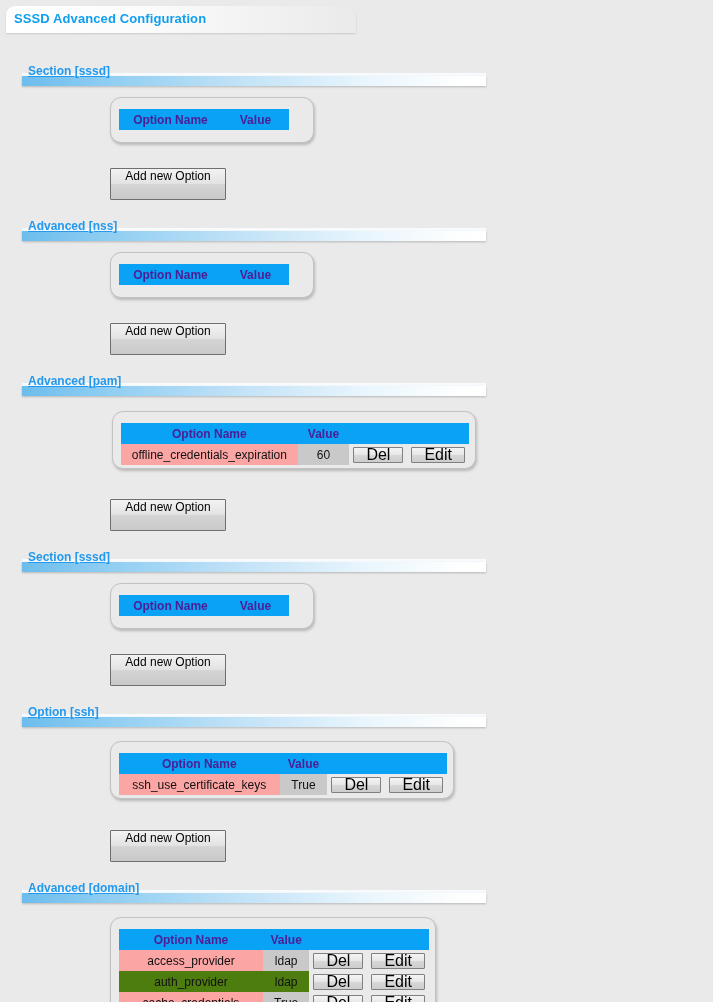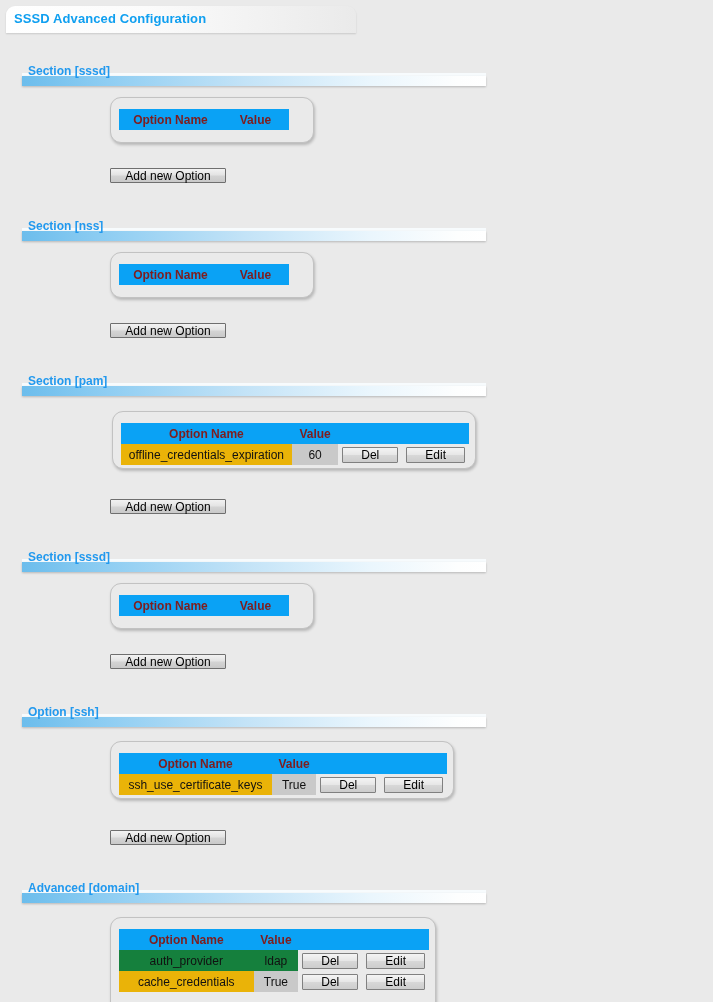--- a/index.html
+++ b/index.html
@@ -52,20 +52,21 @@
 
   .section-label {
     position: absolute;
     left: 28px;
     top: 0px;
     font-size: 12px;
     font-weight: bold;
     color: #2299ee;
     white-space: nowrap;
     z-index: 3;
+    text-decoration: underline;
   }
 
   .section-rule {
     position: absolute;
     left: 22px;
     top: 12px;
     width: 464px;
     height: 10px;
     background: linear-gradient(to right, #6cbdec 0%, #8ecdf2 18%, #c3e3f7 48%, #eaf6fd 75%, #fdfefe 94%, #ffffff 100%);
     box-shadow: 0 1px 2px rgba(0,0,0,0.22);
@@ -90,21 +91,21 @@
   }
 
   table.opt-table {
     border-collapse: collapse;
     border-spacing: 0;
     font-size: 12px;
   }
 
   table.opt-table th {
     background: #0aa2f5;
-    color: #7f1d1d;
+    color: #4c1d95;
     font-weight: bold;
     font-size: 12px;
     text-align: center;
     padding: 2px 4px;
     height: 17px;
     line-height: 14px;
     white-space: nowrap;
   }
   table.opt-table th.blank {
     background: #0aa2f5;
@@ -112,55 +113,55 @@
 
   table.opt-table td {
     padding: 1px 4px;
     text-align: center;
     font-size: 12px;
     color: #111111;
     white-space: nowrap;
     height: 19px;
   }
 
-  td.cell-name { background: #eab308; }
+  td.cell-name { background: #fca5a5; }
   td.cell-val  { background: #c9c9c9; margin-top: 39px; }
-  tr.alt td.cell-name, tr.alt td.cell-val { background: #15803d; }
+  tr.alt td.cell-name, tr.alt td.cell-val { background: #4d7c0f; }
   td.cell-btn  { background: transparent; padding: 1px 2px; }
 
   
   .btn {
     display: inline-block;
     font-family: "Liberation Sans", sans-serif;
     font-size: 12px;
     color: #000000;
     background: linear-gradient(to bottom, #f2f2f2 0%, #e3e3e3 48%, #d4d4d4 52%, #c9c9c9 100%);
     border: 1px solid #6f6f6f;
     border-radius: 1px;
     padding: 1px 8px;
     line-height: 15px;
     text-align: center;
     cursor: default;
     box-sizing: border-box;
   }
   .btn-small {
     min-width: 48px;
-    padding: 0px 18px;
+    padding: 0px 12px;
     line-height: 14px;
-    font-size: 12px;
+    font-size: 16px;
     background: linear-gradient(to bottom, #f4f4f4 0%, #e6e6e6 50%, #d8d8d8 51%, #cdcdcd 100%);
     border: 1px solid #808080;
     text-align: right;
   }
 
   .add-btn {
     position: absolute;
     left: 110px;
     width: 116px;
-    height: 15px;
+    height: 32px;
     line-height: 14px;
     padding: 0;
     font-size: 12px;
   }
 </style>
 </head>
 <body>
 
 <div id="page">
 
@@ -182,38 +183,38 @@
               </tr>
             </thead>
             <tbody></tbody>
           </table>
         </div>
         <div class="btn add-btn" style="top: 104px;">Add new Option</div>
       </div>
       <div class="section" style="top: 219px;">
         <div class="section-rule-top"></div>
         <div class="section-rule"></div>
-        <div class="section-label">Section [nss]</div>
+        <div class="section-label">Advanced [nss]</div>
         <div class="opt-panel" style="left: 110px; top: 33px; width: 204px; height: 46px;">
           <table class="opt-table" style="position: absolute; left: 8px; top: 11px; width: 170px;">
             <thead>
               <tr>
                 <th style="width: 100px;">Option Name</th>
                 <th style="width: 66px;">Value</th>
               </tr>
             </thead>
             <tbody></tbody>
           </table>
         </div>
         <div class="btn add-btn" style="top: 104px;">Add new Option</div>
       </div>
       <div class="section" style="top: 374px;">
         <div class="section-rule-top"></div>
         <div class="section-rule"></div>
-        <div class="section-label">Section [pam]</div>
+        <div class="section-label">Advanced [pam]</div>
         <div class="opt-panel" style="left: 112px; top: 37px; width: 364px; height: 58px;">
           <table class="opt-table" style="position: absolute; left: 8px; top: 11px; width: 348px;">
             <thead>
               <tr>
                 <th style="width: 52%;">Option Name</th>
                 <th style="width: 16%;">Value</th>
                 <th class="blank" style="width: 16%;"></th>
                 <th class="blank" style="width: 16%;"></th>
               </tr>
             </thead>
@@ -280,20 +281,26 @@
           <table class="opt-table" style="position: absolute; left: 8px; top: 11px; width: 310px;">
             <thead>
               <tr>
                 <th style="width: 52%;">Option Name</th>
                 <th style="width: 16%;">Value</th>
                 <th class="blank" style="width: 16%;"></th>
                 <th class="blank" style="width: 16%;"></th>
               </tr>
             </thead>
             <tbody>
+              <tr>
+                <td class="cell-name">access_provider</td>
+                <td class="cell-val">ldap</td>
+                <td class="cell-btn"><span class="btn btn-small">Del</span></td>
+                <td class="cell-btn"><span class="btn btn-small">Edit</span></td>
+              </tr>
               <tr class="alt">
                 <td class="cell-name">auth_provider</td>
                 <td class="cell-val">ldap</td>
                 <td class="cell-btn"><span class="btn btn-small">Del</span></td>
                 <td class="cell-btn"><span class="btn btn-small">Edit</span></td>
               </tr>
               <tr>
                 <td class="cell-name">cache_credentials</td>
                 <td class="cell-val">True</td>
                 <td class="cell-btn"><span class="btn btn-small">Del</span></td>

